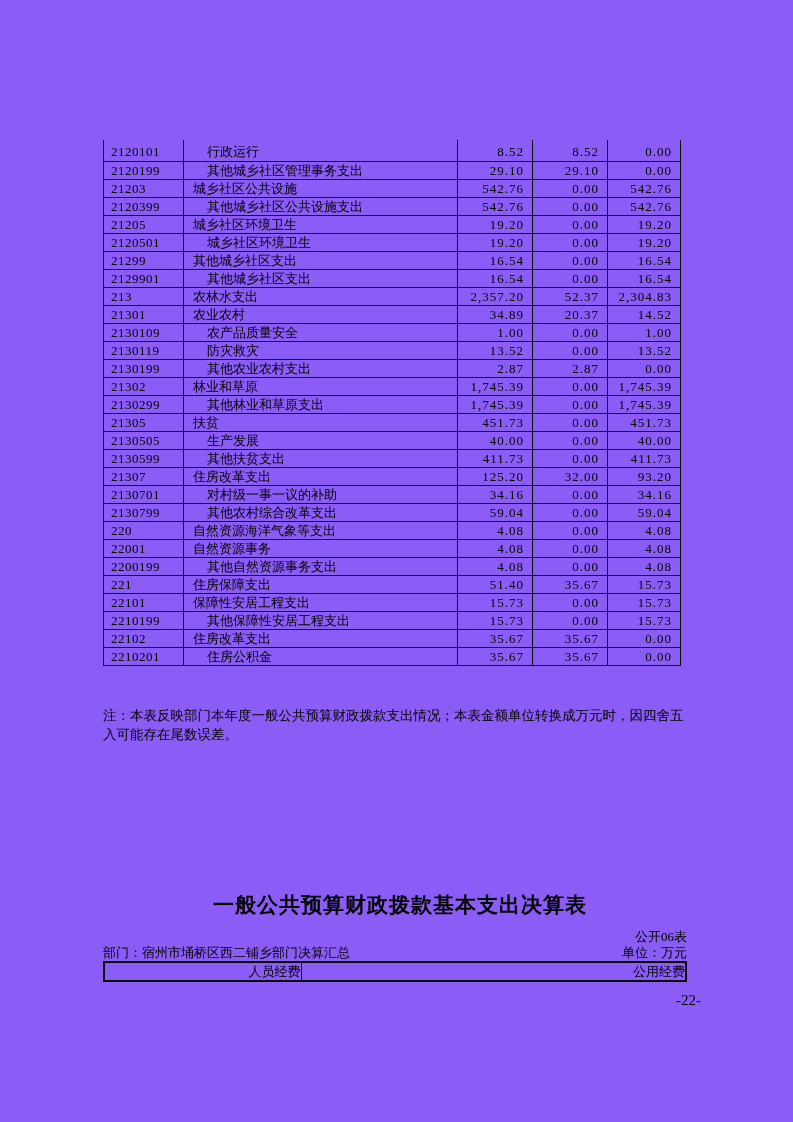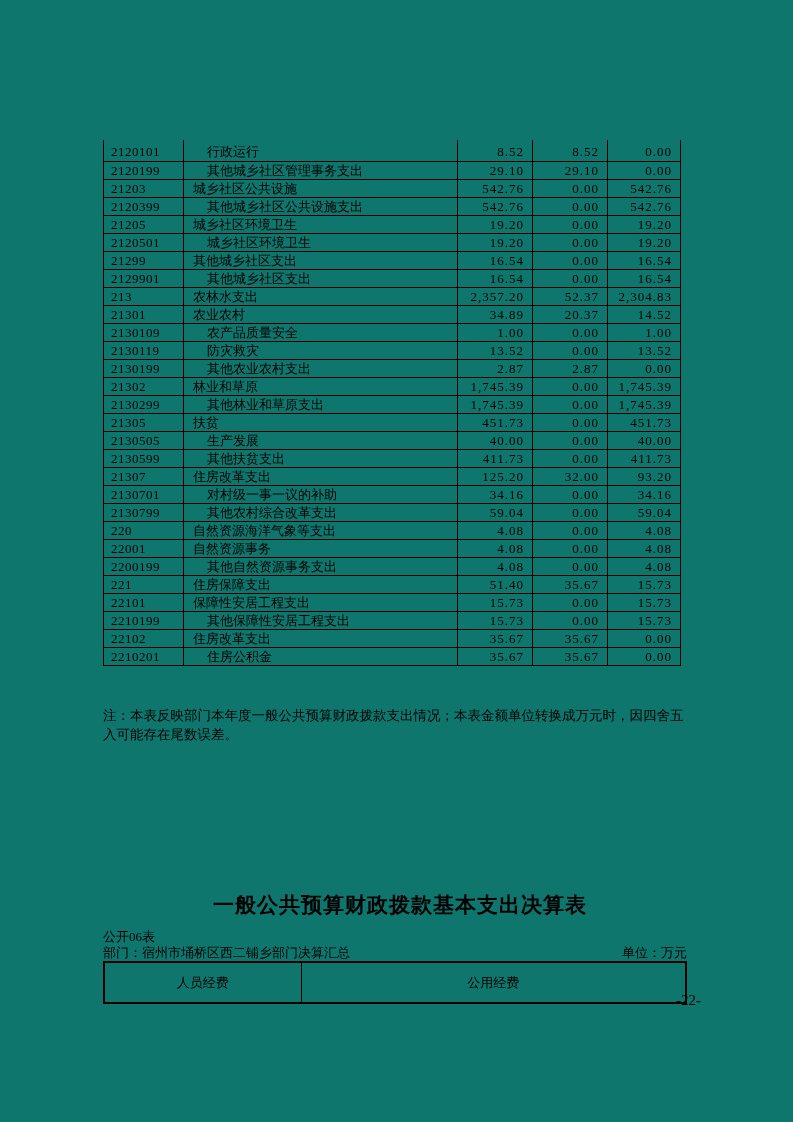--- a/index.html
+++ b/index.html
@@ -1,21 +1,21 @@
 <!DOCTYPE html>
 <html><head>
 <meta charset="utf-8">
 <style>
   html, body { margin: 0; padding: 0; background: #888; }
   .page {
     position: relative;
     width: 793px;
     height: 1122px;
     margin: 0 auto;
-    background: #0f766e;
+    background: #8b5cf6;
     font-family: "Liberation Serif", serif;
     color: #000;
     overflow: hidden;
   }
 
   
   .budget-table {
     position: absolute;
     left: 103px;
     top: 140px;
@@ -65,20 +65,21 @@
     font-family: "Liberation Sans", sans-serif;
     font-weight: bold;
     font-size: 21px;
     letter-spacing: 1px;
   }
   .table-code {
     position: absolute;
     left: 103px;
     top: 928px;
     width: 584px;
+    text-align: right;
     font-size: 13px;
   }
   .meta-row {
     position: absolute;
     left: 103px;
     top: 944px;
     width: 584px;
     display: flex;
     justify-content: space-between;
     font-size: 13px;
@@ -90,22 +91,22 @@
     width: 584px;
     border-collapse: collapse;
     table-layout: fixed;
     border: 2px solid #000;
   }
   .basic-header-table td {
     border: 1px solid #000;
     font-size: 13px;
     height: 17px;
     line-height: 17px;
-    padding: 11px;
-    text-align: center;
+    padding: 0;
+    text-align: right;
     vertical-align: middle;
   }
 
   
   .page-number {
     position: absolute;
     left: 645px;
     top: 992px;
     width: 56px;
     text-align: right;

